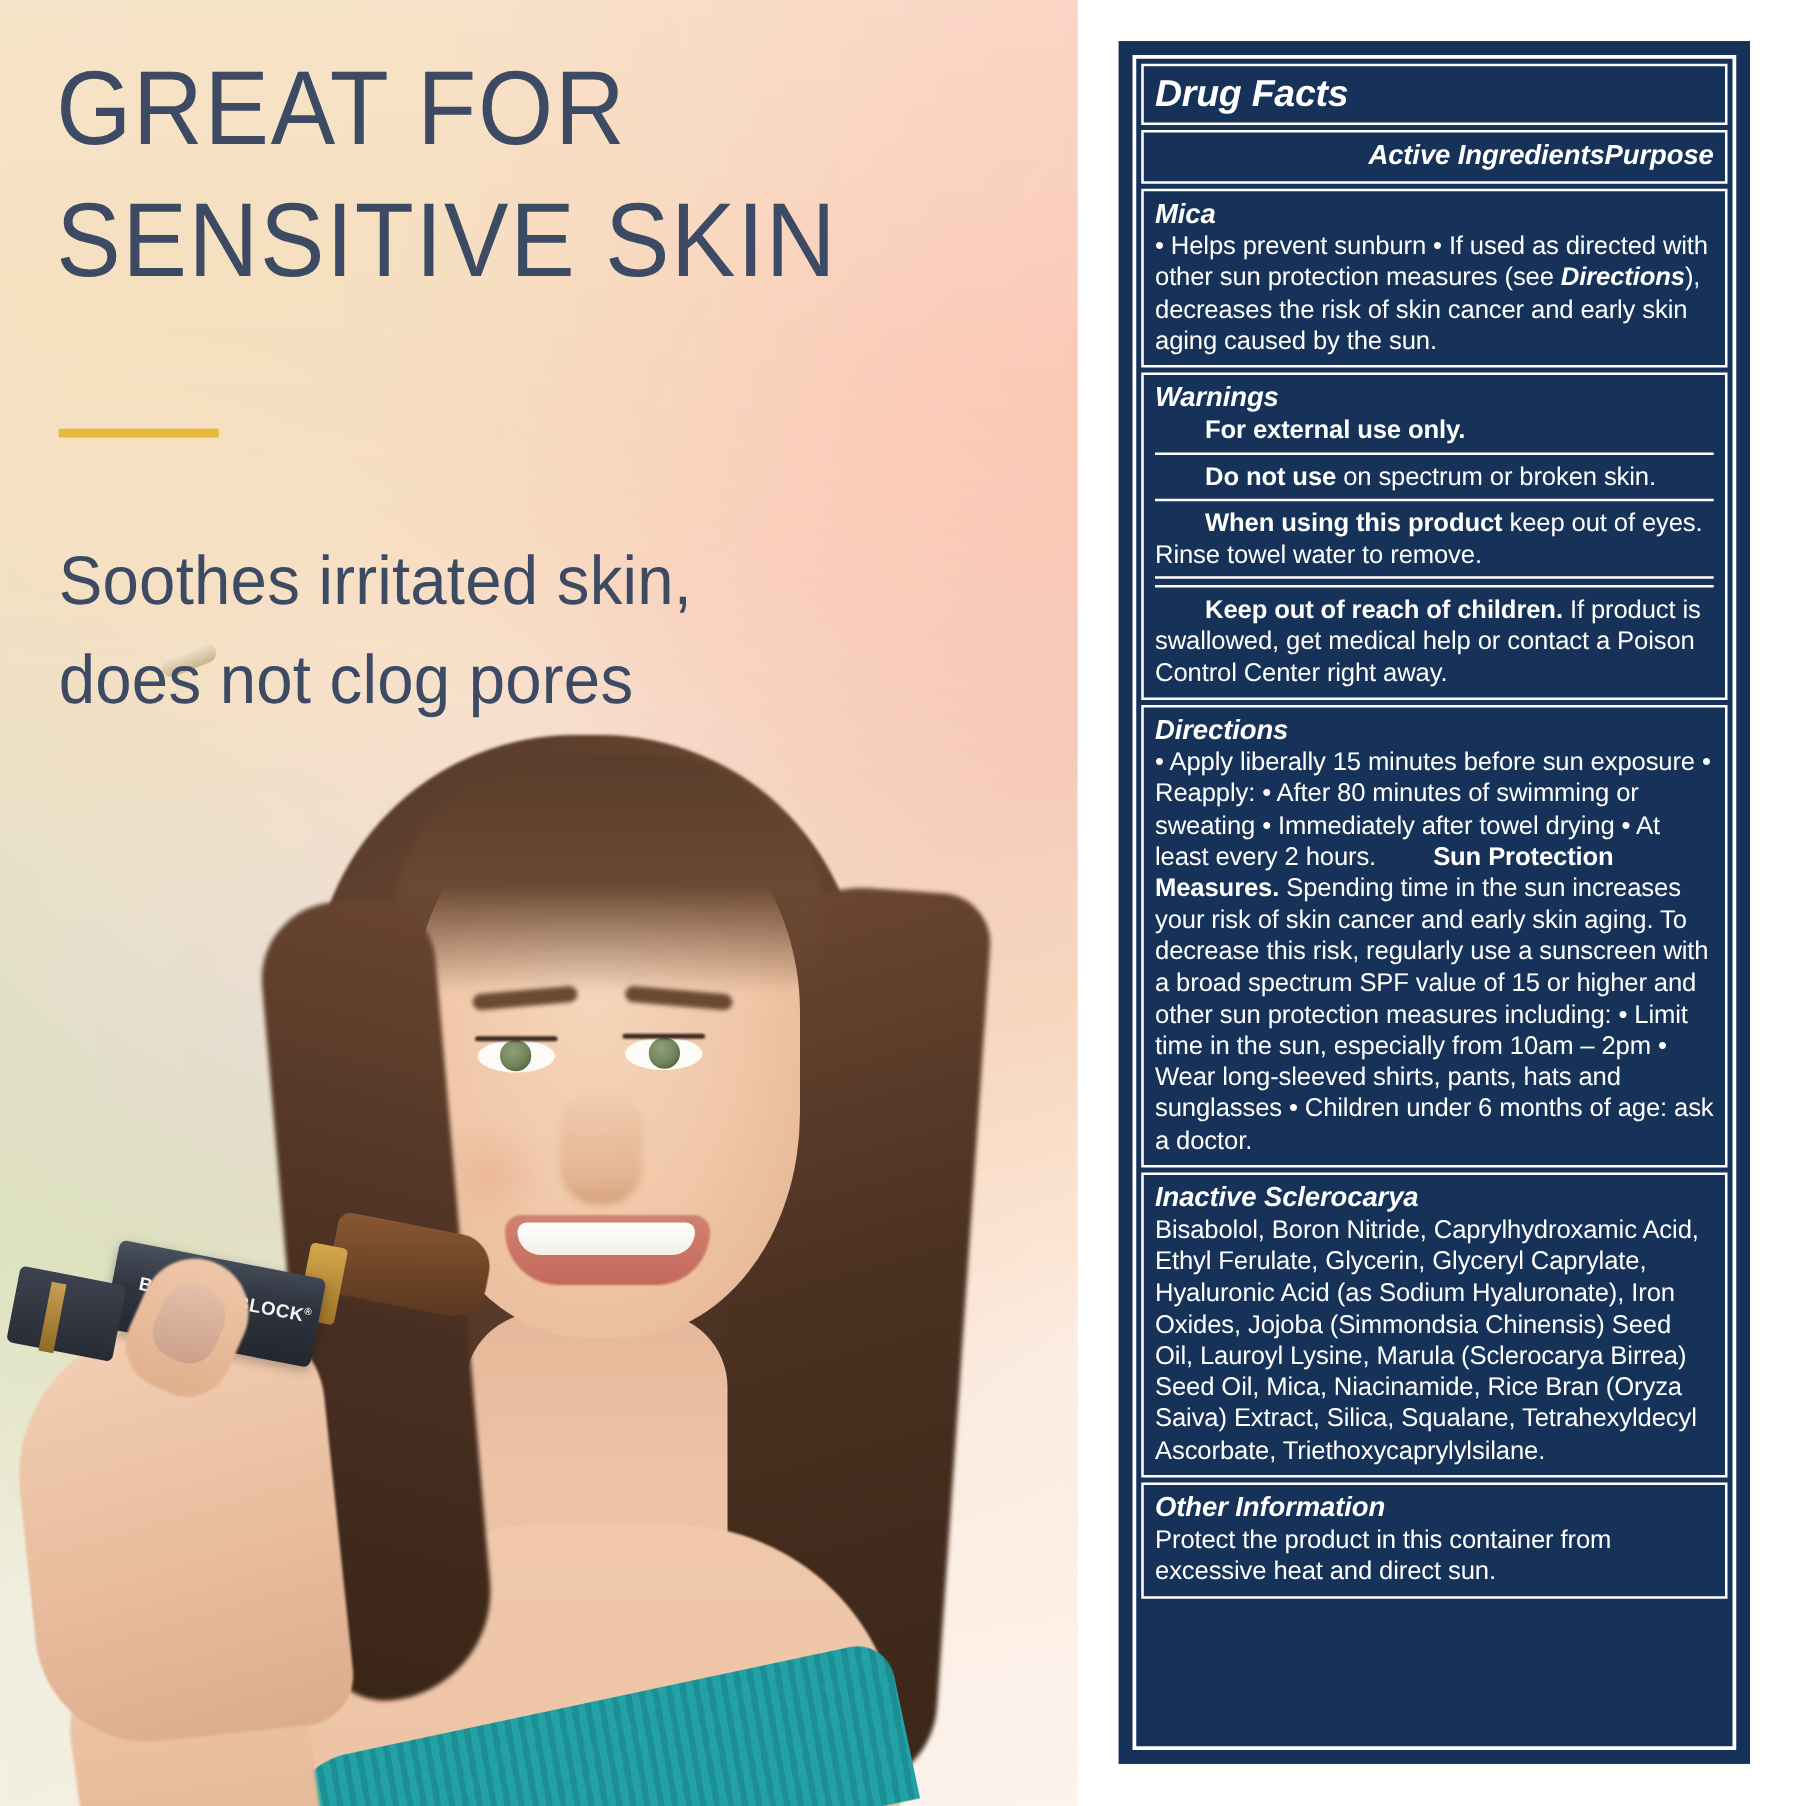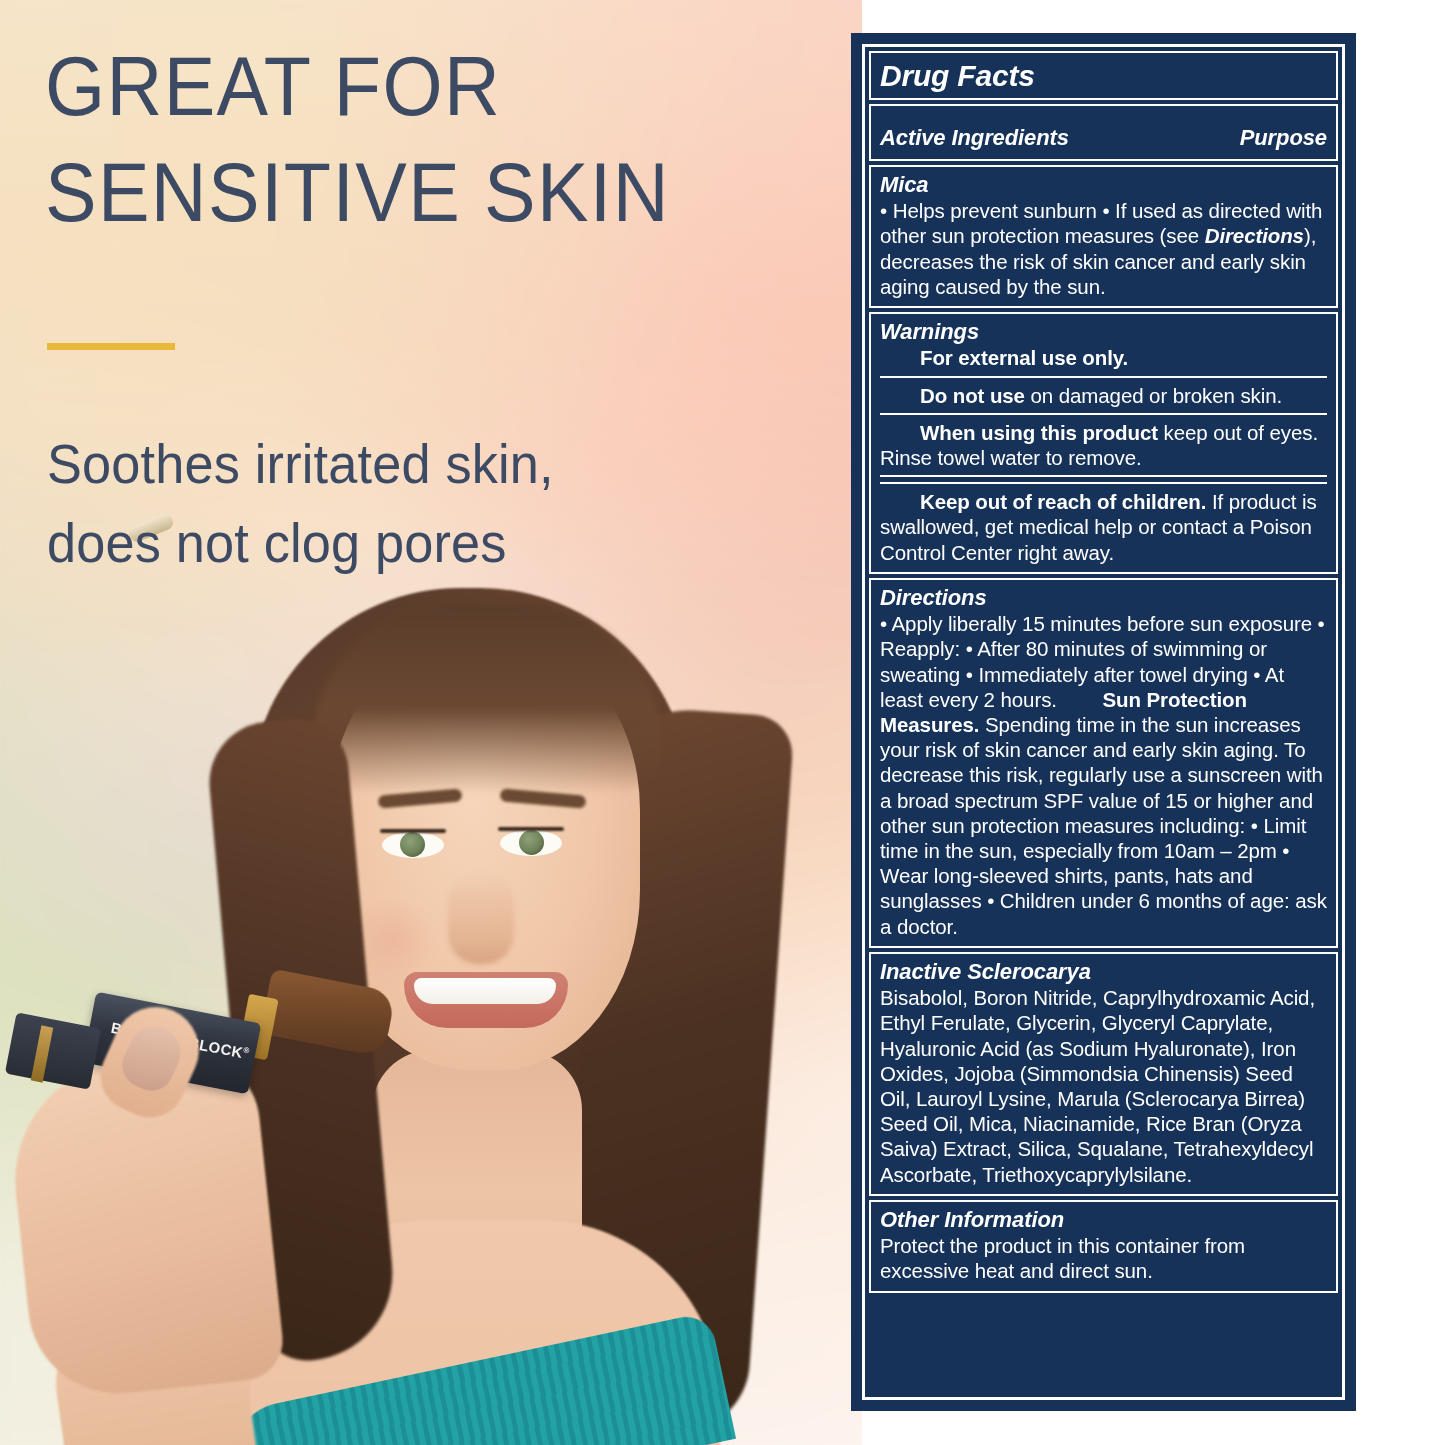--- a/index.html
+++ b/index.html
@@ -317,21 +317,21 @@
     width: 500px; height: 130px;
     background: repeating-linear-gradient(92deg, #1c8f94 0px, #1c8f94 5px, #23a2a6 5px, #23a2a6 11px);
     border-radius: 58px 30px 0 0;
     transform: rotate(-12deg);
     filter: blur(0.6px);
   }
 
   
   .dfl {
     position: absolute;
-    left: 851px;
+    left: 895px;
     top: 33px;
     width: 505px;
     height: 1378px;
     background: #163259;
     border: 2px solid #163259;
     padding: 9px;
   }
   .dfl-inner {
     width: 100%;
     height: 100%;
@@ -367,23 +367,22 @@
     font-size: 20.5px;
     line-height: 1.23;
     font-weight: 400;
     letter-spacing: -0.1px;
   }
   .body-txt b { font-weight: 700; margin-left: 40px; }
   .body-txt i { font-style: italic; font-weight: 700; }
 
   .ai-row {
     display: flex;
-    justify-content: space-between;
+    justify-content: flex-end;
     align-items: baseline;
-    margin-top: 14px;
   }
   .ai-row .sec-head { white-space: nowrap; }
 
   .hr { height: 2px; background: #ffffff; margin: 5px 0 5px 0; }
 
   .warn-item { }
 </style>
 </head>
 <body>
 
@@ -462,21 +461,21 @@
         <div class="sec-head">Mica</div>
         <div class="body-txt"><span>• Helps prevent sunburn • If used as directed with other sun protection measures (see </span><i>Directions</i><span>), decreases the risk of skin cancer and early skin aging caused by the sun.</span></div>
       </div>
 
       <div class="block">
         <div class="sec-head">Warnings</div>
 
         <div class="body-txt warn-item"><b>For external use only.</b><span></span></div>
         <div class="hr"></div>
 
-        <div class="body-txt warn-item"><b>Do not use</b><span> on damaged or broken skin.</span></div>
+        <div class="body-txt warn-item"><b>Do not use</b><span> on spectrum or broken skin.</span></div>
         <div class="hr"></div>
 
         <div class="body-txt warn-item"><b>When using this product</b><span> keep out of eyes. Rinse towel water to remove.</span></div>
         <div class="hr"></div>
 
         <div class="hr"></div>
 
         <div class="body-txt warn-item"><b>Keep out of reach of children.</b><span> If product is swallowed, get medical help or contact a Poison Control Center right away.</span></div>
       </div>
 

